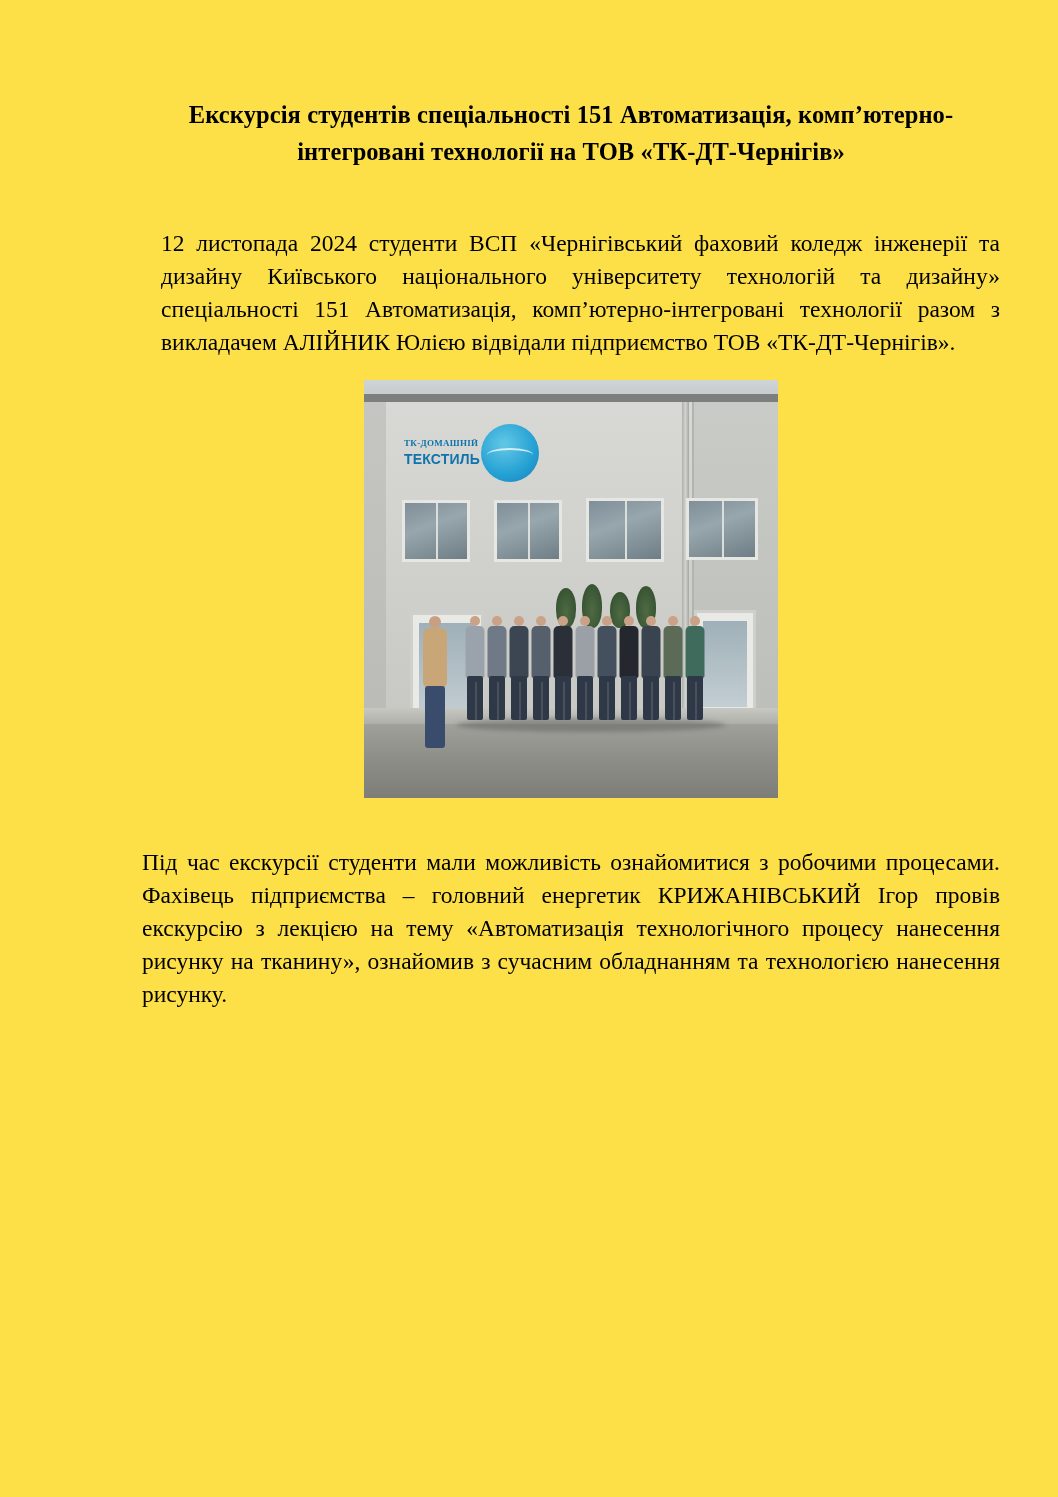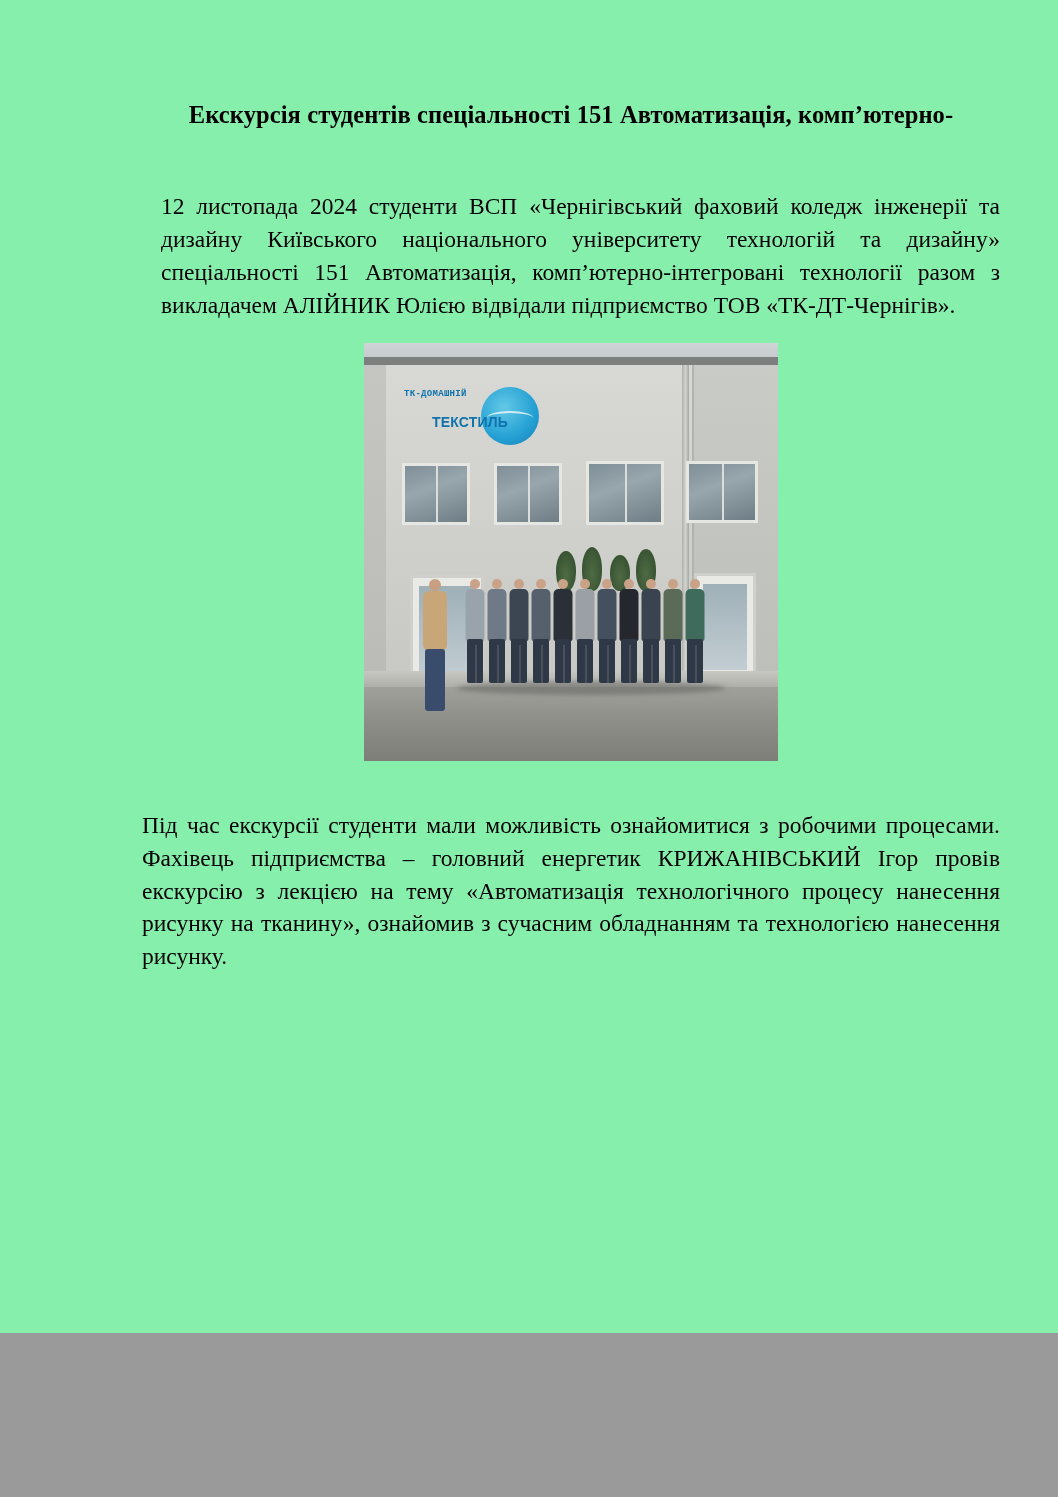--- a/index.html
+++ b/index.html
@@ -3,23 +3,23 @@
 <meta charset="utf-8">
 <style>
   html, body {
     margin: 0;
     padding: 0;
     background: #9a9a9a;
   }
   .page {
     position: relative;
     width: 1058px;
-    height: 1333px;
+    height: 1497px;
     margin: 0 auto;
-    background: #86efac;
+    background: #fde047;
     box-sizing: border-box;
     font-family: "Liberation Serif", "DejaVu Serif", serif;
     color: #000000;
     overflow: hidden;
   }
   .content {
     position: absolute;
     left: 142px;
     top: 96px;
     width: 858px;
@@ -102,38 +102,37 @@
   }
   .logo-globe:after {
     content: "";
     position: absolute;
     left: 6px; top: 24px; width: 46px; height: 12px;
     border-top: 2px solid rgba(255,255,255,.75);
     border-radius: 50%;
   }
   .logo-t1 {
     position: absolute;
-    left: 0; top: 2px;
-    font-family: Liberation Mono, monospace;
+    left: 0; top: 14px;
+    font-family: Liberation Serif, serif;
     font-size: 9px;
     font-weight: bold;
     color: #0f73ad;
     letter-spacing: .3px;
     white-space: nowrap;
   }
   .logo-t2 {
     position: absolute;
     left: 0; top: 27px;
     font-family: "Liberation Sans", sans-serif;
     font-size: 14px;
     font-weight: bold;
     color: #0f73ad;
     letter-spacing: .2px;
     white-space: nowrap;
-    margin-left: 28px;
   }
   .win {
     position: absolute;
     background: linear-gradient(160deg,#7f8f98 0%, #98a6ad 40%, #6f7d86 100%);
     border: 3px solid #e6e7e3;
     box-sizing: border-box;
   }
   .win:before {
     content: "";
     position: absolute;
@@ -246,20 +245,21 @@
   }
 </style>
 </head>
 <body>
 
 <div class="page">
   <div class="content">
 
     <h1 class="doc-title">
       <span>Екскурсія студентів спеціальності 151 Автоматизація, комп’ютерно-</span>
+      <span class="line2">інтегровані технології на ТОВ «ТК-ДТ-Чернігів»</span>
     </h1>
 
     <p class="para para-1">12 листопада 2024 студенти ВСП «Чернігівський фаховий коледж інженерії та дизайну Київського національного університету технологій та дизайну» спеціальності 151 Автоматизація, комп’ютерно-інтегровані технології разом з викладачем АЛІЙНИК Юлією відвідали підприємство ТОВ «ТК-ДТ-Чернігів».</p>
 
     <figure class="figure">
       <div class="photo">
         <div class="sky-strip"></div>
         <div class="roof-edge"></div>
         <div class="wall"></div>
         <div class="wall-left-edge"></div>

